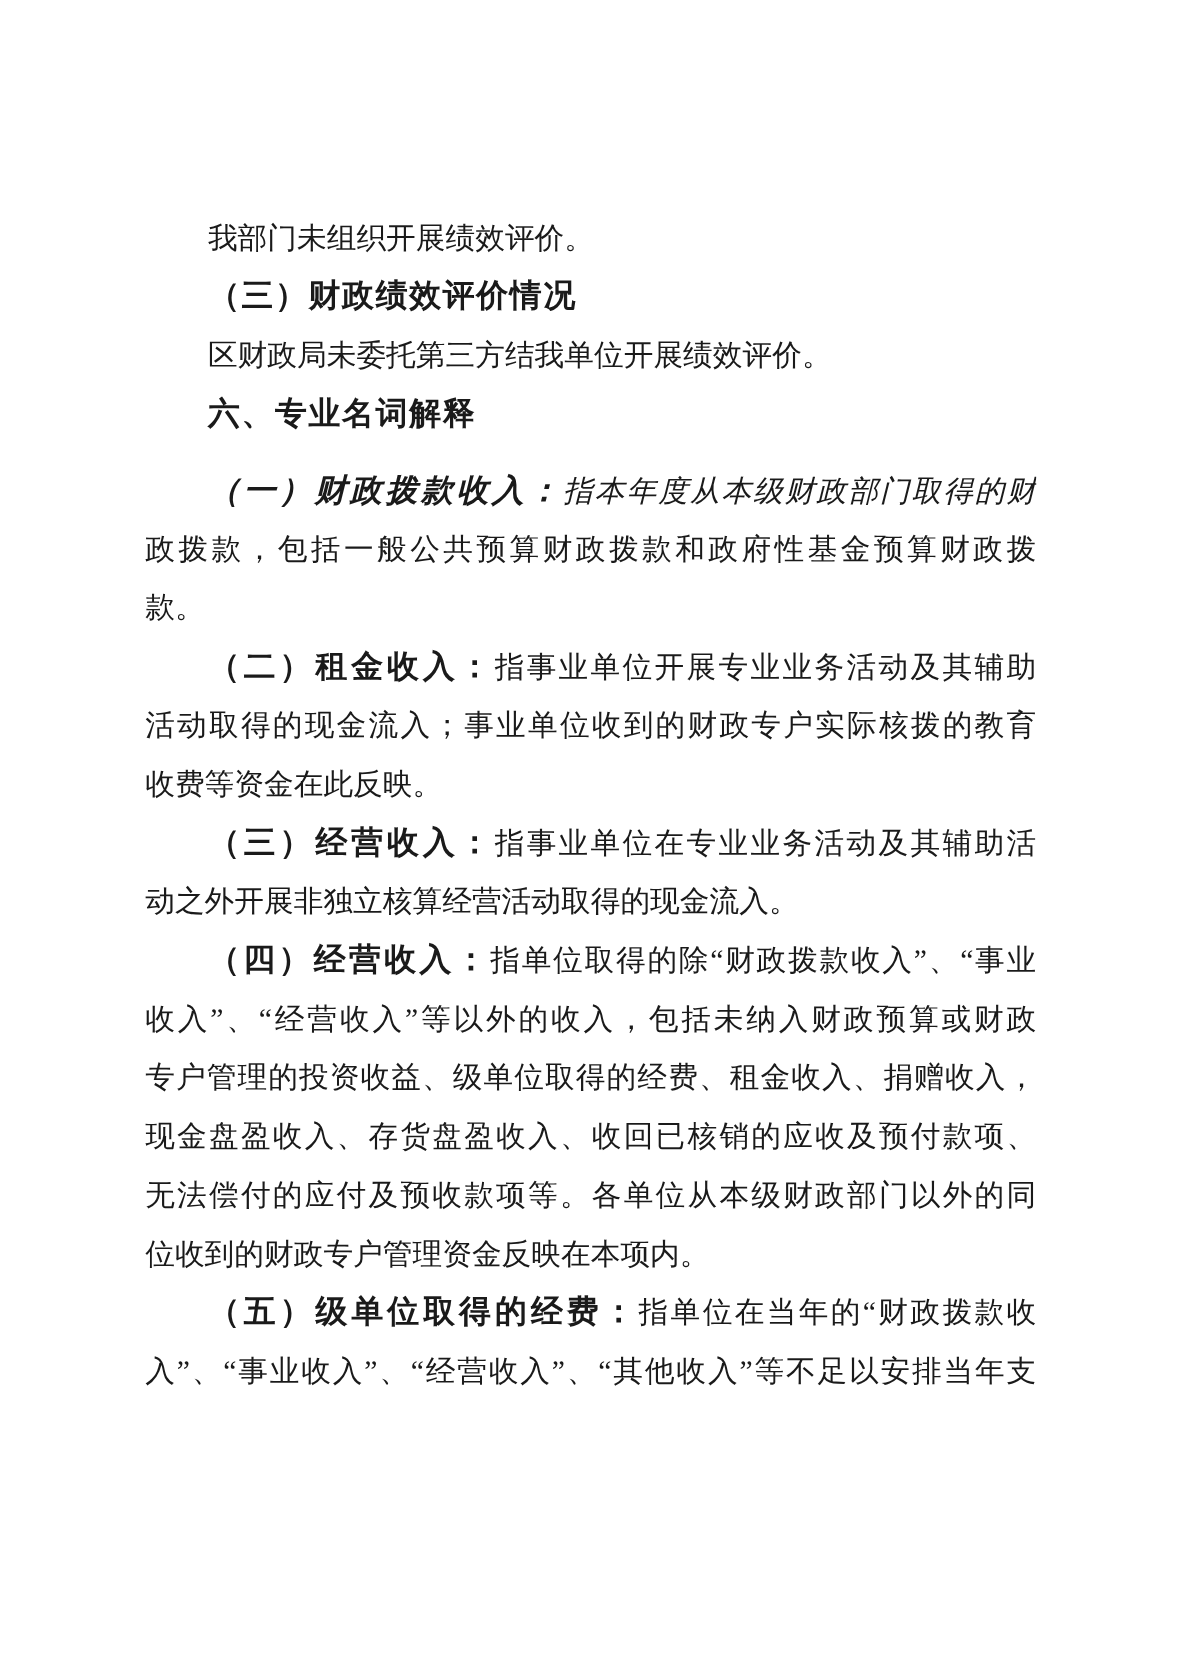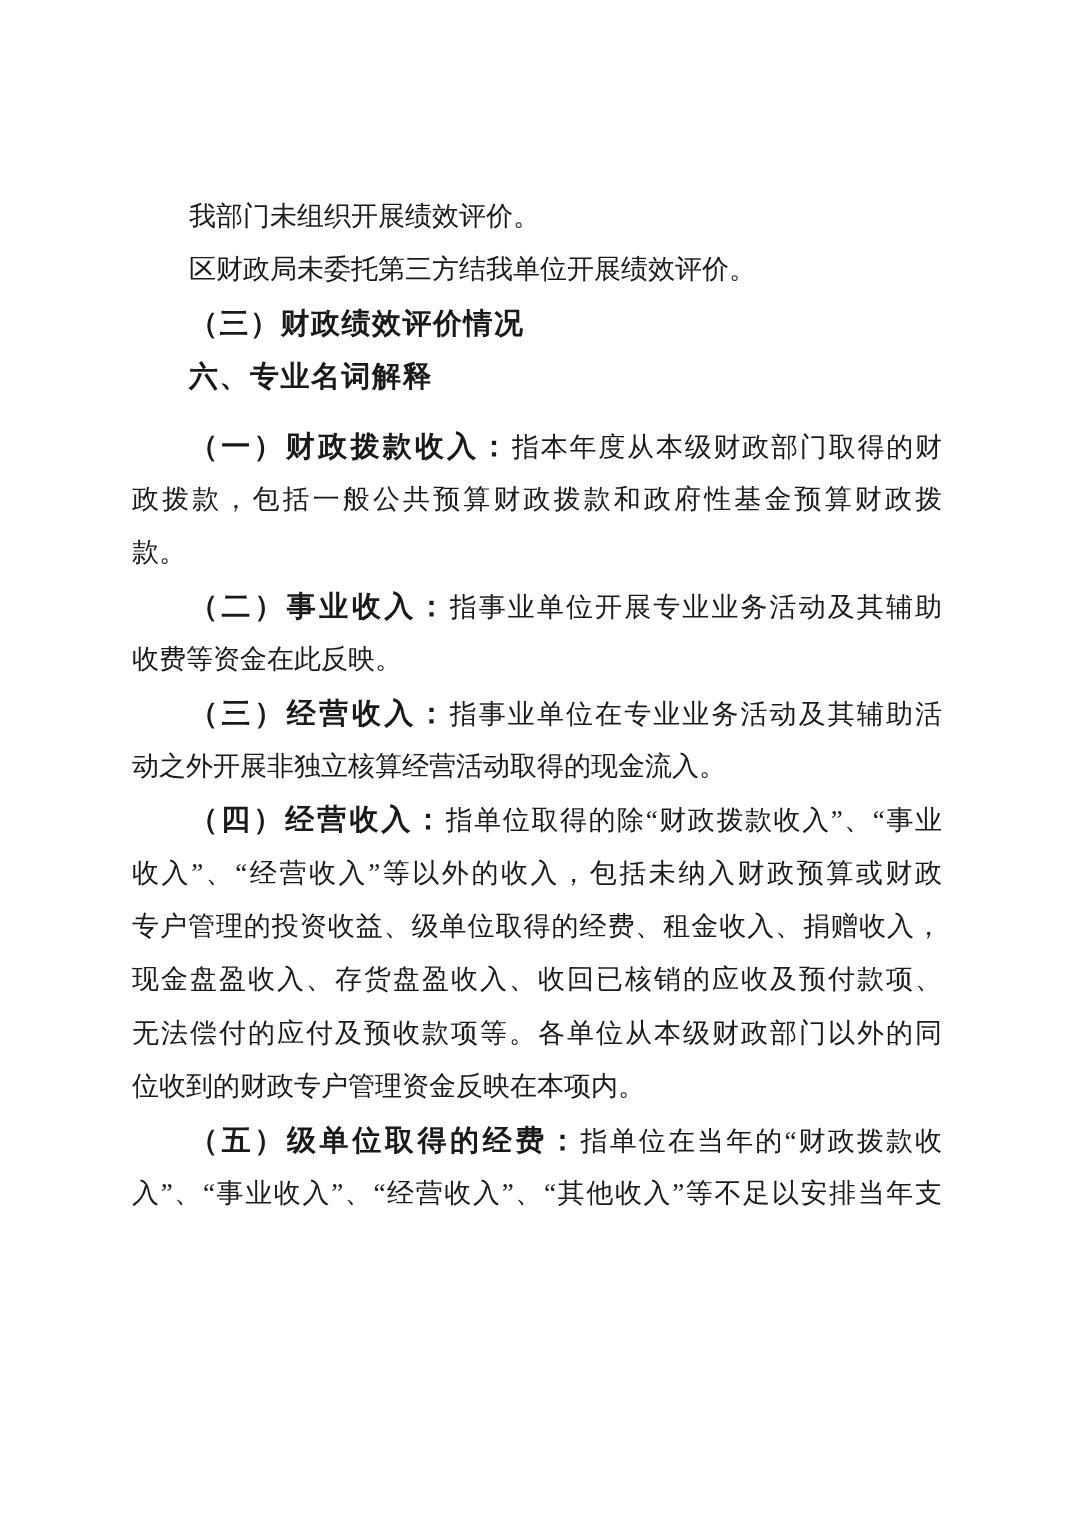--- a/index.html
+++ b/index.html
@@ -35,20 +35,21 @@
     white-space: normal;
     text-align: justify;
     text-align-last: justify;
     text-justify: inter-character;
   }
   .line.indent {
     text-indent: 57px;
   }
   .line.para-gap {
     margin-top: 16px;
+    font-style: italic;
   }
   .line b {
     font-weight: 700;
     font-size: 29px;
     letter-spacing: 1.5px;
   }
   .footer {
     position: absolute;
     left: 150px;
     top: 1532px;
@@ -56,27 +57,28 @@
     letter-spacing: 3px;
     color: #0f172a;
   }
 </style>
 </head>
 <body>
 
 <div class="page">
   <div class="text-block" id="text-block">
       <div class="line indent">我部门未组织开展绩效评价。</div>
+      <div class="line indent"><b>（三）财政绩效评价情况</b></div>
       <div class="line indent">区财政局未委托第三方结我单位开展绩效评价。</div>
-      <div class="line indent"><b>（三）财政绩效评价情况</b></div>
       <div class="line indent"><b>六、专业名词解释</b></div>
       <div class="line indent justify para-gap"><b>（一）财政拨款收入：</b>指本年度从本级财政部门取得的财</div>
       <div class="line justify">政拨款，包括一般公共预算财政拨款和政府性基金预算财政拨</div>
       <div class="line">款。</div>
-      <div class="line indent justify"><b>（二）事业收入：</b>指事业单位开展专业业务活动及其辅助</div>
+      <div class="line indent justify"><b>（二）租金收入：</b>指事业单位开展专业业务活动及其辅助</div>
+      <div class="line justify">活动取得的现金流入；事业单位收到的财政专户实际核拨的教育</div>
       <div class="line">收费等资金在此反映。</div>
       <div class="line indent justify"><b>（三）经营收入：</b>指事业单位在专业业务活动及其辅助活</div>
       <div class="line">动之外开展非独立核算经营活动取得的现金流入。</div>
       <div class="line indent justify"><b>（四）经营收入：</b>指单位取得的除“财政拨款收入”、“事业</div>
       <div class="line justify">收入”、“经营收入”等以外的收入，包括未纳入财政预算或财政</div>
       <div class="line justify">专户管理的投资收益、级单位取得的经费、租金收入、捐赠收入，</div>
       <div class="line justify">现金盘盈收入、存货盘盈收入、收回已核销的应收及预付款项、</div>
       <div class="line justify">无法偿付的应付及预收款项等。各单位从本级财政部门以外的同</div>
       <div class="line">位收到的财政专户管理资金反映在本项内。</div>
       <div class="line indent justify"><b>（五）级单位取得的经费：</b>指单位在当年的“财政拨款收</div>

